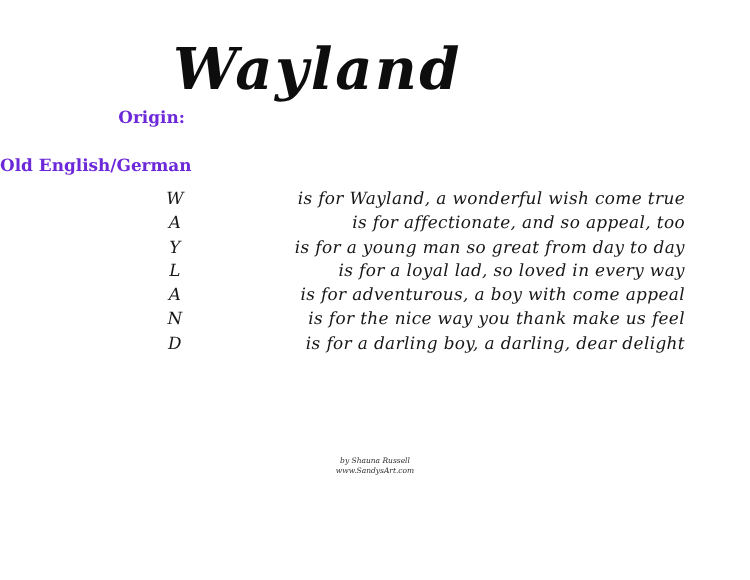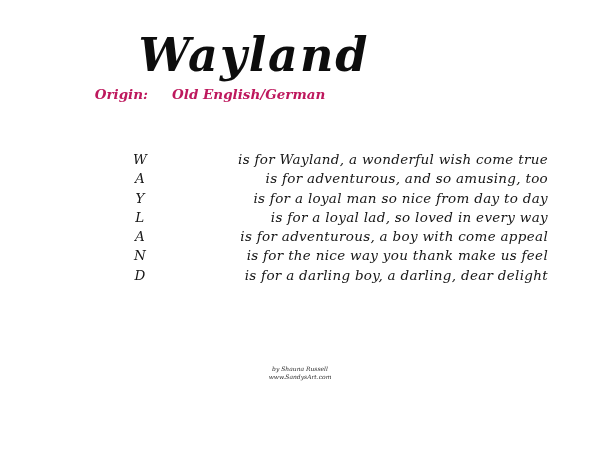--- a/index.html
+++ b/index.html
@@ -27,31 +27,31 @@
   }
   
   .info{
     position:absolute;
     top:87px;left:0;width:600px;
   }
   .info-row{
     display:flex;
     line-height:15px;
     font-size:13.5px;
-    font-style:italic;
     font-weight:bold;
-    color:#be185d;
+    color:#6d28d9;
+    flex-direction:column;
   }
   .info-label{
     width:172px;
     text-align:right;
     padding-right:24px;
     box-sizing:border-box;
   }
-  .info-value{flex:1;}
+  .info-value{flex:1;margin-top:24px;}
   
   .poem{
     position:absolute;
     top:150px;left:128px;width:420px;
   }
   .poem-row{
     display:flex;
     line-height:19.3px;
     font-size:13.5px;
     font-style:italic;
@@ -100,25 +100,25 @@
     </div>
   </div>
 
   <div class="poem">
     <div class="poem-row">
       <span class="poem-letter">W</span>
       <span class="poem-text">is for Wayland, a wonderful wish come true</span>
     </div>
     <div class="poem-row">
       <span class="poem-letter">A</span>
-      <span class="poem-text">is for adventurous, and so amusing, too</span>
+      <span class="poem-text">is for affectionate, and so appeal, too</span>
     </div>
     <div class="poem-row">
       <span class="poem-letter">Y</span>
-      <span class="poem-text">is for a loyal man so nice from day to day</span>
+      <span class="poem-text">is for a young man so great from day to day</span>
     </div>
     <div class="poem-row">
       <span class="poem-letter">L</span>
       <span class="poem-text">is for a loyal lad, so loved in every way</span>
     </div>
     <div class="poem-row">
       <span class="poem-letter">A</span>
       <span class="poem-text">is for adventurous, a boy with come appeal</span>
     </div>
     <div class="poem-row">

